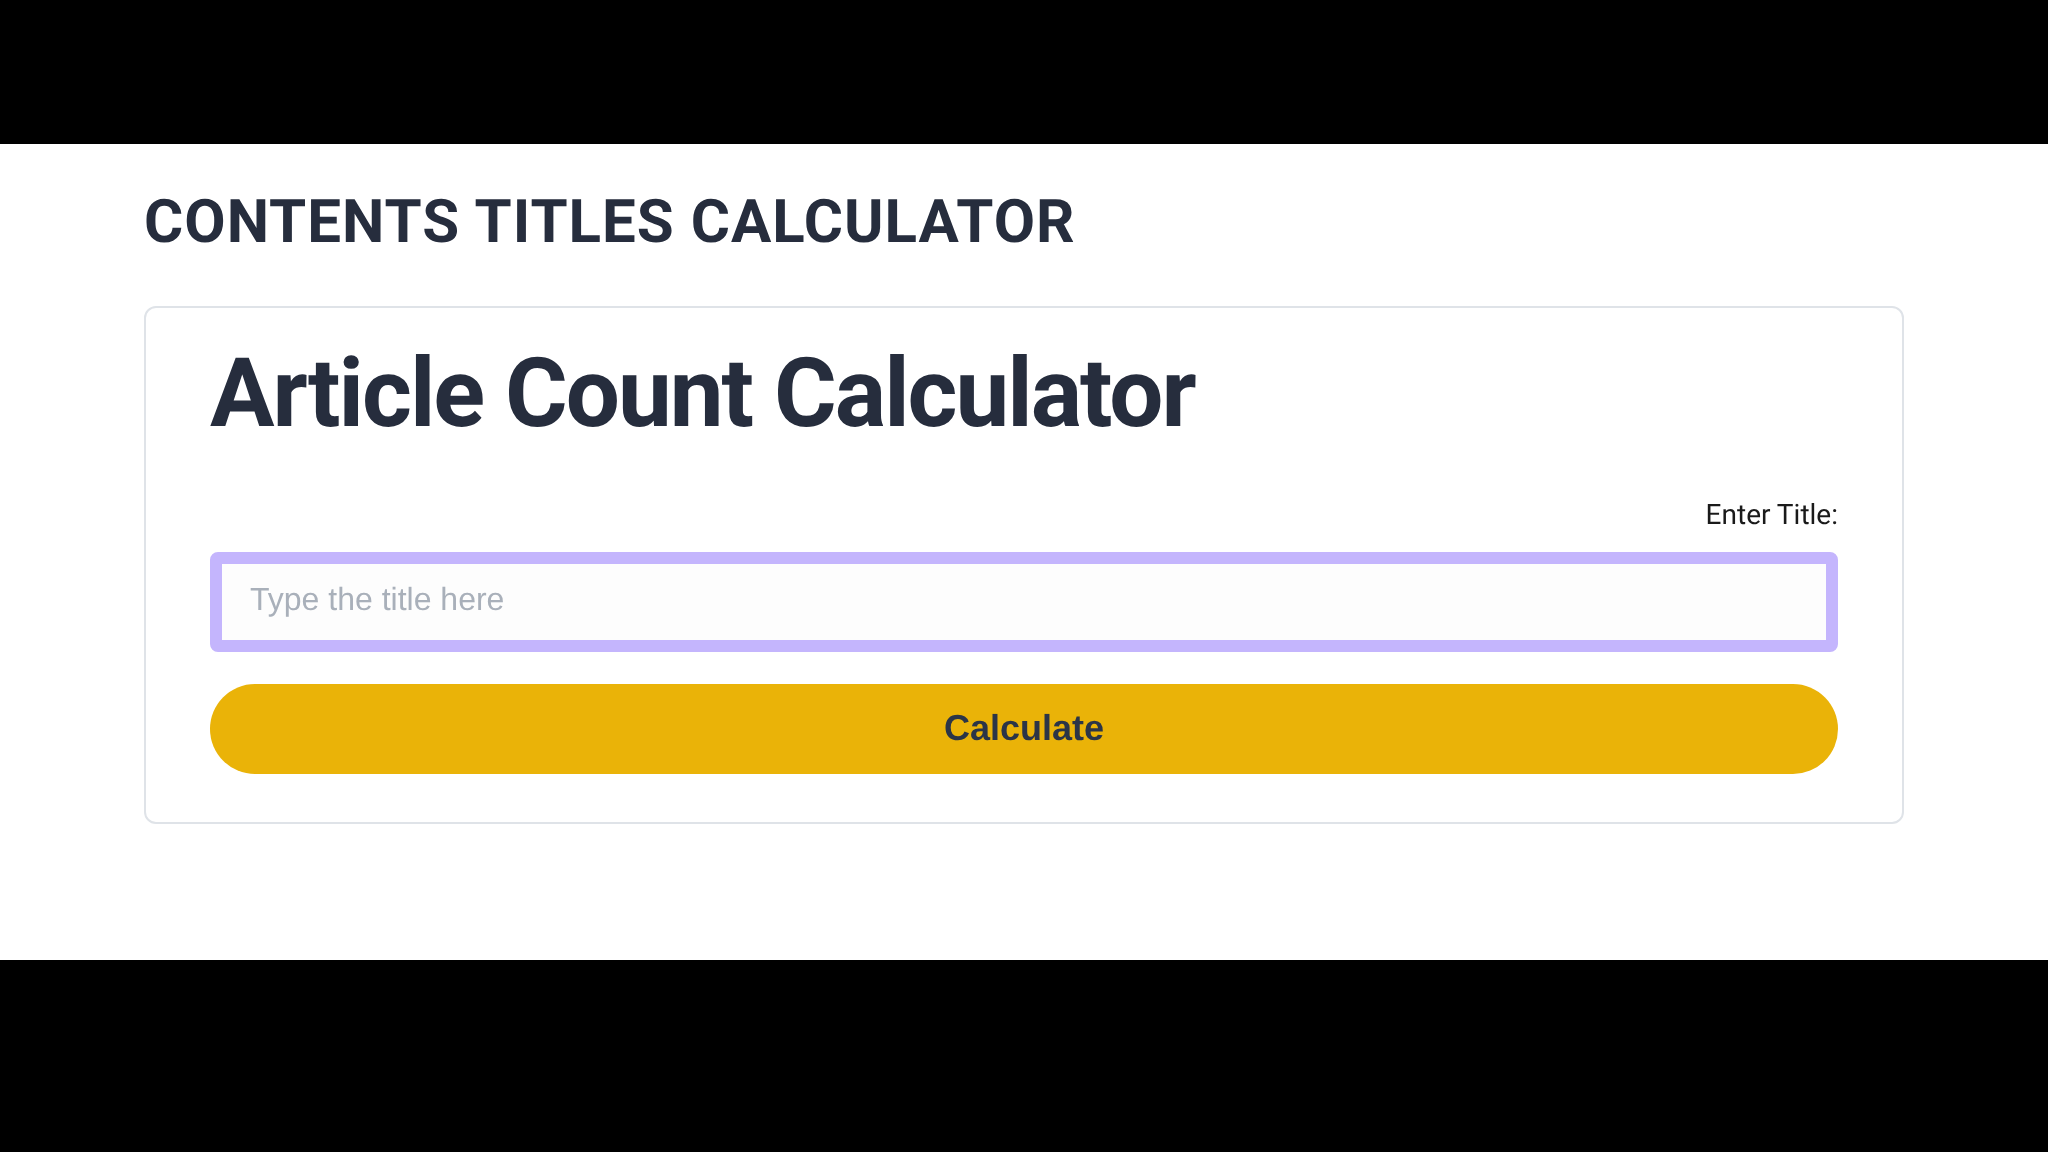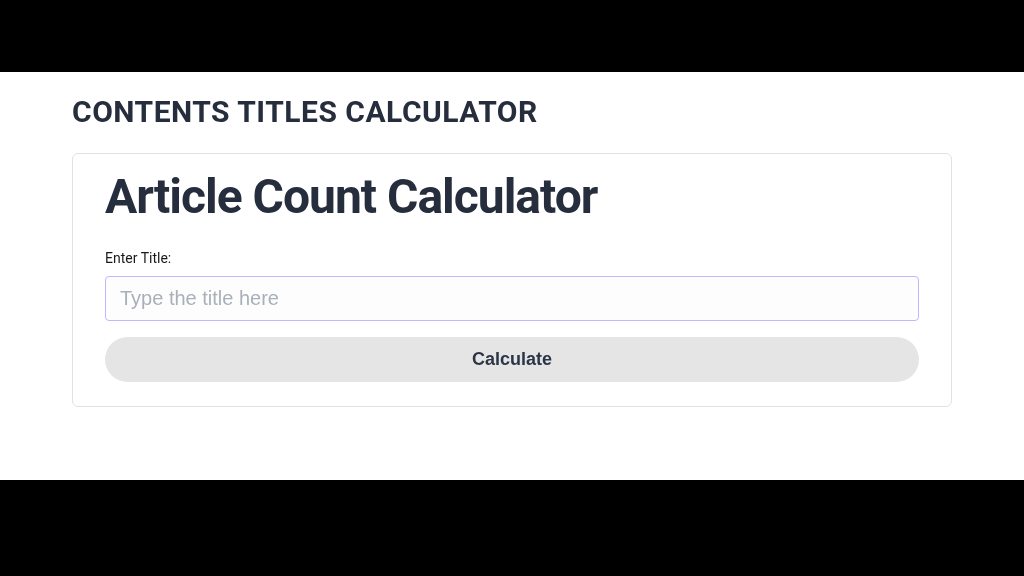--- a/index.html
+++ b/index.html
@@ -51,41 +51,42 @@
       color: #262d3d;
       line-height: 1.05;
       margin-bottom: 28px;
       letter-spacing: -1px;
     }
     .field-label {
       font-size: 14px;
       color: #1a1a1a;
       margin-bottom: 10px;
       display: block;
+      text-align: right;
     }
     .text-input {
       width: 100%;
       padding: 10px 14px;
-      font-size: 20px;
-      border: 1px solid #c4b5fd;
+      font-size: 16px;
+      border: 6px solid #c4b5fd;
       border-radius: 4px;
       background: #fdfdfd;
       color: #333;
       margin-bottom: 16px;
     }
     .text-input::placeholder {
       color: #a9b0ba;
     }
     .calculate-btn {
       width: 100%;
       padding: 12px 0;
       font-size: 18px;
       font-weight: 600;
       color: #2b3547;
-      background: #e5e5e5;
+      background: #eab308;
       border: none;
       border-radius: 24px;
       cursor: pointer;
     }
   </style>
 </head>
 <body>
 
 <div class="black-top"></div>
 

